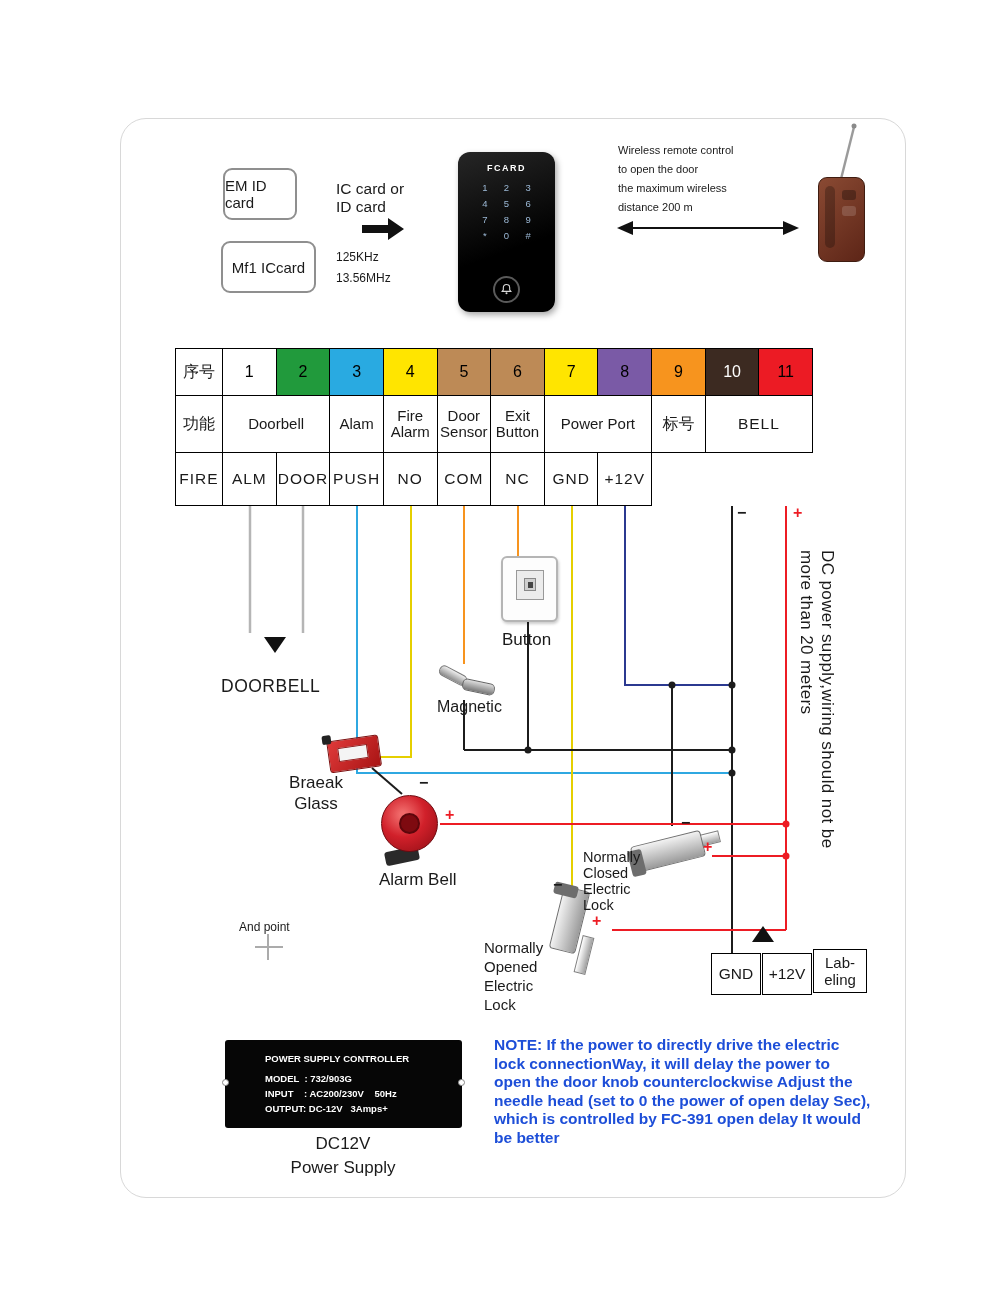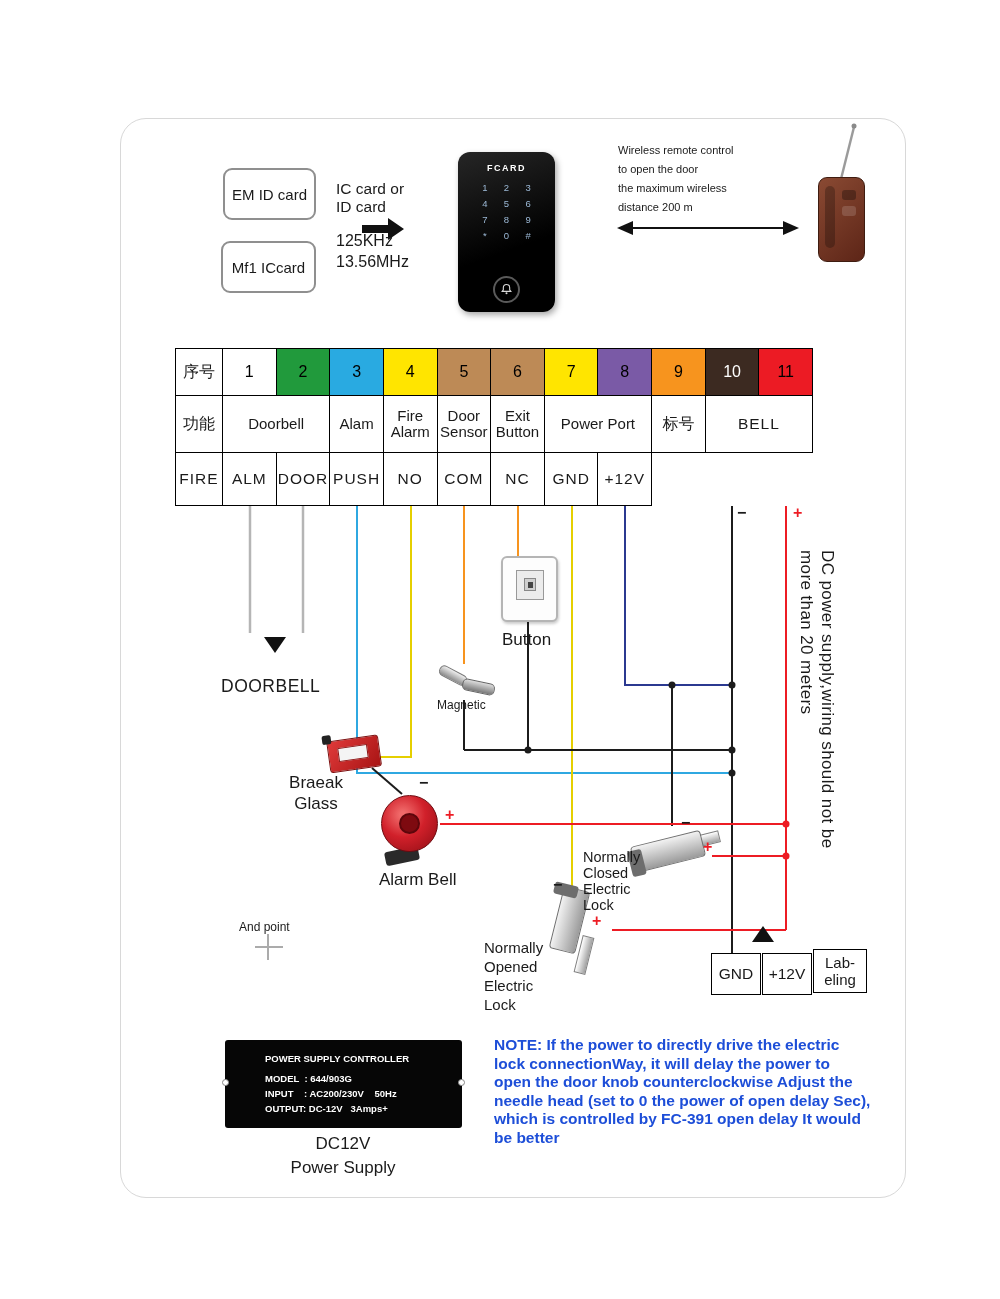--- a/index.html
+++ b/index.html
@@ -75,25 +75,25 @@
     <circle cx="528" cy="750" r="3.5" fill="#1c1c1c"></circle>
     <circle cx="786" cy="824" r="3.5" fill="#ed1c24"></circle>
     <circle cx="786" cy="856" r="3.5" fill="#ed1c24"></circle>
 
     <line x1="268" y1="934" x2="268" y2="960" stroke="#ababab" stroke-width="2"></line>
     <line x1="255" y1="947" x2="283" y2="947" stroke="#ababab" stroke-width="2"></line>
 
     <path d="M752,942 h22 l-11,-16 z" fill="#111"></path>
   </svg>
 
-  <div class="box" style="left:223px;top:168px;width:93px;height:52px;font-size:15px">EM ID card</div>
+  <div class="box" style="left:223px;top:168px;width:74px;height:52px;font-size:15px">EM ID card</div>
   <div class="box" style="left:221px;top:241px;width:95px;height:52px;font-size:15px">Mf1 ICcard</div>
   <div class="t" style="left:336px;top:180px;font-size:15.5px;line-height:18px">IC card or
 ID card</div>
-  <div class="t" style="left:336px;top:230px;font-size:16px;line-height:21px">125KHz
+  <div class="t" style="left:336px;top:247px;font-size:12px;line-height:21px">125KHz
 13.56MHz</div>
   <div class="t" style="left:618px;top:141px;font-size:11px;line-height:19px">Wireless remote control
 to open the door
 the maximum wireless
 distance 200 m</div>
 
   <div class="icon" style="left:458px;top:152px;width:97px;height:160px;background:linear-gradient(160deg,#262626,#000 60%);border-radius:12px;box-shadow:2px 3px 6px rgba(0,0,0,.35)">
     <div style="text-align:center;color:#fff;font-size:9px;font-weight:bold;letter-spacing:1.5px;padding-top:11px">FCARD</div>
     <div style="display:grid;grid-template-columns:repeat(3,1fr);row-gap:5px;padding:9px 16px 0;color:#9cb9d6;font-size:9.5px;text-align:center">
       <span>1</span>
@@ -176,21 +176,21 @@
     <div style="position:absolute;left:13px;top:12px;width:28px;height:30px;background:#ececec;border:1px solid #999"></div>
     <div style="position:absolute;left:21px;top:20px;width:12px;height:13px;background:#cfcfcf;border:1px solid #888"></div>
     <div style="position:absolute;left:25px;top:24px;width:5px;height:6px;background:#444"></div>
   </div>
   <div class="t" style="left:502px;top:630px;font-size:17px">Button</div>
 
   <div class="icon" style="left:436px;top:660px;width:62px;height:44px">
     <div style="position:absolute;left:2px;top:10px;width:30px;height:11px;background:linear-gradient(#eee,#8a8a8a);border:1px solid #777;border-radius:5px;transform:rotate(28deg)"></div>
     <div style="position:absolute;left:26px;top:21px;width:33px;height:12px;background:linear-gradient(#ddd,#777);border:1px solid #666;border-radius:5px;transform:rotate(12deg)"></div>
   </div>
-  <div class="t" style="left:437px;top:698px;font-size:12px">Magnetic</div>
+  <div class="t" style="left:437px;top:698px;font-size:16px">Magnetic</div>
 
   <div class="icon" style="left:324px;top:732px;width:58px;height:42px;transform:rotate(-8deg)">
     <div style="position:absolute;left:4px;top:6px;width:52px;height:32px;background:linear-gradient(135deg,#e03a3a,#a81414);border:1px solid #7c0f0f;border-radius:3px"></div>
     <div style="position:absolute;left:14px;top:14px;width:30px;height:14px;background:#f4f4f4;border:1px solid #8a0f0f"></div>
     <div style="position:absolute;left:0;top:0;width:9px;height:9px;background:#222;border-radius:2px"></div>
   </div>
   <div class="t" style="left:276px;top:772px;width:80px;text-align:center;font-size:17px;line-height:21px">Braeak
 Glass</div>
 
   <div class="icon" style="left:381px;top:795px;width:58px;height:74px">
@@ -225,21 +225,21 @@
   <div class="obox" style="left:711px;top:953px;width:50px;height:42px;font-size:15.5px">GND</div>
   <div class="obox" style="left:762px;top:953px;width:50px;height:42px;font-size:15.5px">+12V</div>
   <div class="obox pre" style="left:813px;top:949px;width:54px;height:44px;font-size:15px;line-height:17px">Lab-
 eling</div>
 
   <div class="t" style="left:796px;top:550px;height:380px;writing-mode:vertical-rl;font-size:17px;line-height:21px;letter-spacing:.4px">DC power supply,wiring should not be
 more than 20 meters</div>
 
   <div style="position:absolute;left:225px;top:1040px;width:237px;height:88px;background:#060606;border-radius:3px;z-index:2">
     <div class="psline" style="left:40px;top:13px">POWER SUPPLY CONTROLLER</div>
-    <div class="psline" style="left:40px;top:33px">MODEL  : 644/903G</div>
+    <div class="psline" style="left:40px;top:33px">MODEL  : 732/903G</div>
     <div class="psline" style="left:40px;top:48px">INPUT    : AC200/230V    50Hz</div>
     <div class="psline" style="left:40px;top:63px">OUTPUT: DC-12V   3Amps+</div>
     <div style="position:absolute;left:-3px;top:39px;width:7px;height:7px;border-radius:50%;background:#fff;border:1px solid #888"></div>
     <div style="position:absolute;right:-3px;top:39px;width:7px;height:7px;border-radius:50%;background:#fff;border:1px solid #888"></div>
   </div>
   <div class="t" style="left:263px;top:1132px;width:160px;text-align:center;font-size:17px;line-height:24px">DC12V
 Power Supply</div>
 
   <div class="t" style="left: 494px; top: 1036px; width: 406px; font-size: 15.5px; font-weight: bold; line-height: 18.5px; color: #1d4ed8;">NOTE: If the power to directly drive the electric
 lock connectionWay, it will delay the power to

